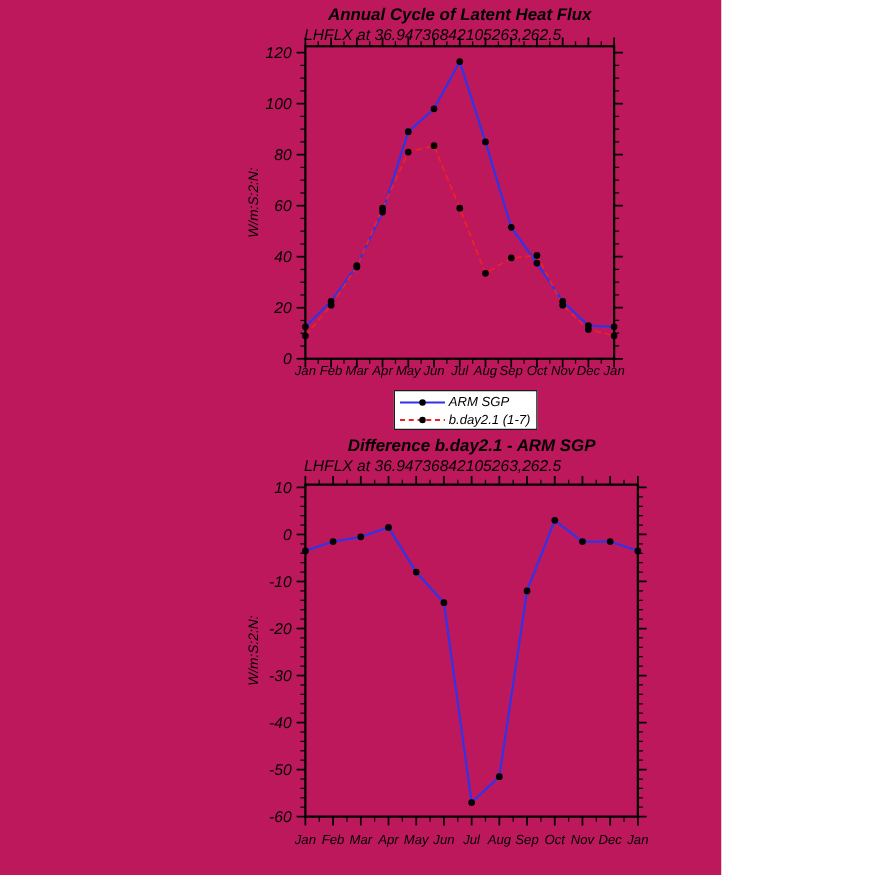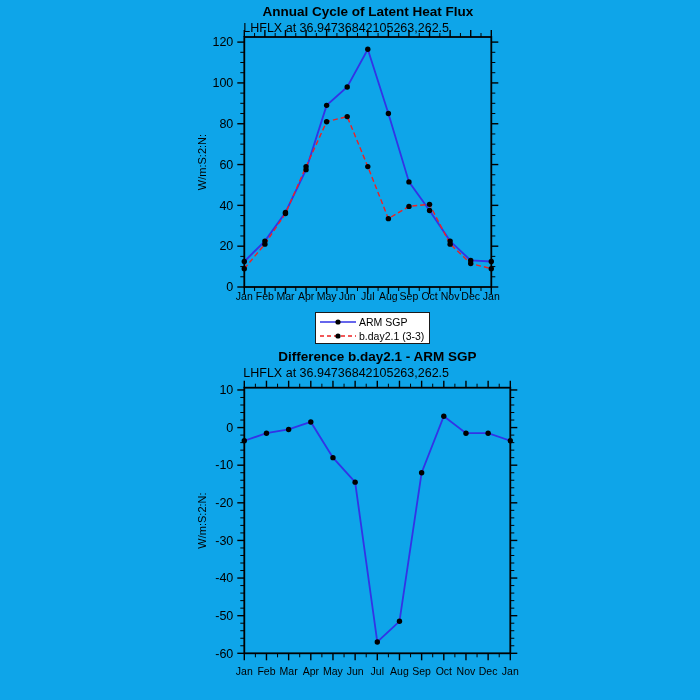--- a/index.html
+++ b/index.html
@@ -1,17 +1,17 @@
 <!DOCTYPE html>
 <html><head>
 <meta charset="utf-8">
 <style>
   html,body{margin:0;padding:0;background:#ffffff;}
-  #figure{position:relative;width:700px;height:700px;background:#0ea5e9;
-          font-family:"Liberation Sans",sans-serif;overflow:hidden;}
+  #figure{position:relative;width:577px;height:700px;background:#be185d;
+          font-family:"Liberation Sans",sans-serif;overflow:hidden;font-style:italic;}
   svg.panel{position:absolute;left:0;display:block;}
   #svg-top{top:0;}
   #svg-bot{top:345px;}
   svg text{fill:#000;font-family:"Liberation Sans",sans-serif;}
   #legend{position:absolute;left:315px;top:312px;width:108px;background:#fff;
           border:1px solid #1a1a1a;padding:1px 2px 1px 3px;box-sizing:content-box;}
   .lrow{display:flex;align-items:flex-end;height:14px;}
   .lsample{flex:0 0 38px;width:38px;height:12px;margin-right:2px;}
   .llabel{font-size:10.5px;color:#000;white-space:nowrap;line-height:12px;}
 </style>
@@ -180,21 +180,21 @@
           <line x1="1" y1="6" x2="37" y2="6" stroke="#3333e6" stroke-width="1.6"></line>
           <circle cx="19" cy="6" r="2.6" fill="#000000"></circle>
         </svg>
       <span class="llabel">ARM SGP</span>
     </div>
     <div class="lrow">
       <svg class="lsample" width="38" height="12">
           <line x1="1" y1="6" x2="37" y2="6" stroke="#ee2222" stroke-width="1.6" stroke-dasharray="4 3"></line>
           <circle cx="19" cy="6" r="2.6" fill="#000000"></circle>
         </svg>
-      <span class="llabel">b.day2.1 (3-3)</span>
+      <span class="llabel">b.day2.1 (1-7)</span>
     </div>
   </div>
 
   <svg id="svg-bot" class="panel" width="700" height="355">
       <text x="377.3" y="16" text-anchor="middle" font-size="13.5" font-weight="bold">Difference b.day2.1 - ARM SGP</text>
       <text x="243.3" y="32" text-anchor="start" font-size="12.5">LHFLX at 36.94736842105263,262.5</text>
       <text x="206" y="175.5" text-anchor="middle" font-size="11" transform="rotate(-90 206 175.5)">W/m:S:2:N:</text>
       <rect x="244.3" y="42.7" width="266" height="265.6" fill="none" stroke="#000000" stroke-width="1.8"></rect>
       <line x1="237.3" y1="44.957223796033986" x2="244.3" y2="44.957223796033986" stroke="#000000" stroke-width="1.4"></line>
       <line x1="510.3" y1="44.957223796033986" x2="517.3" y2="44.957223796033986" stroke="#000000" stroke-width="1.4"></line>

